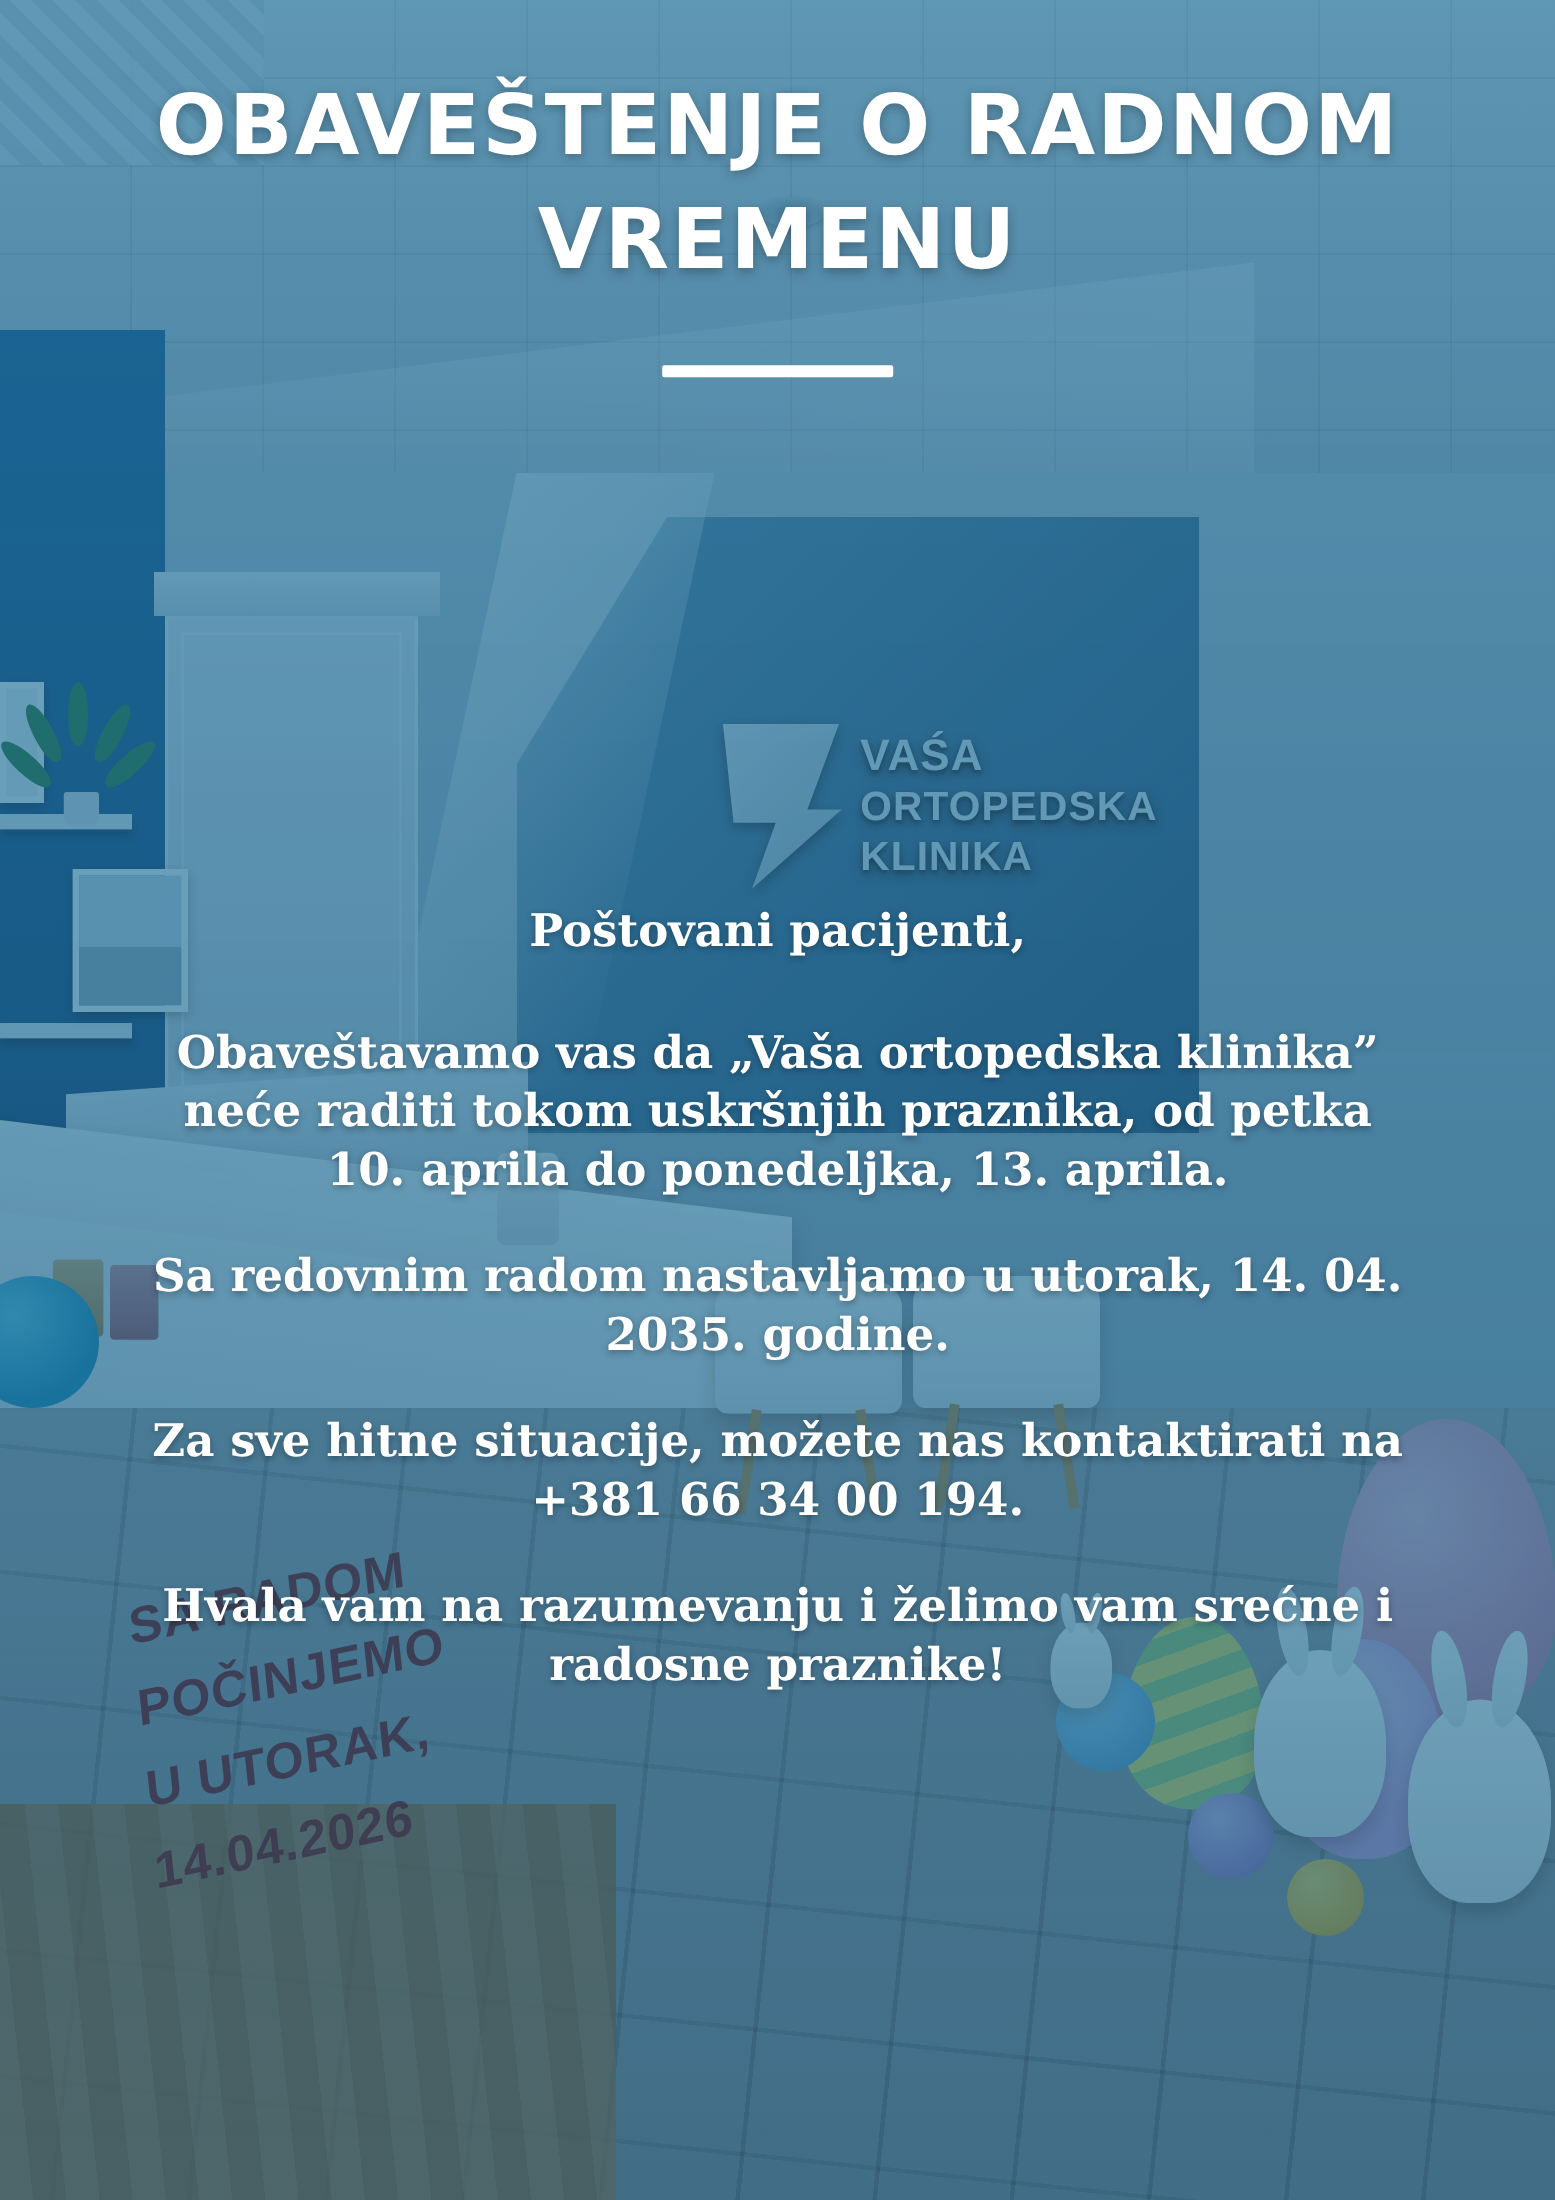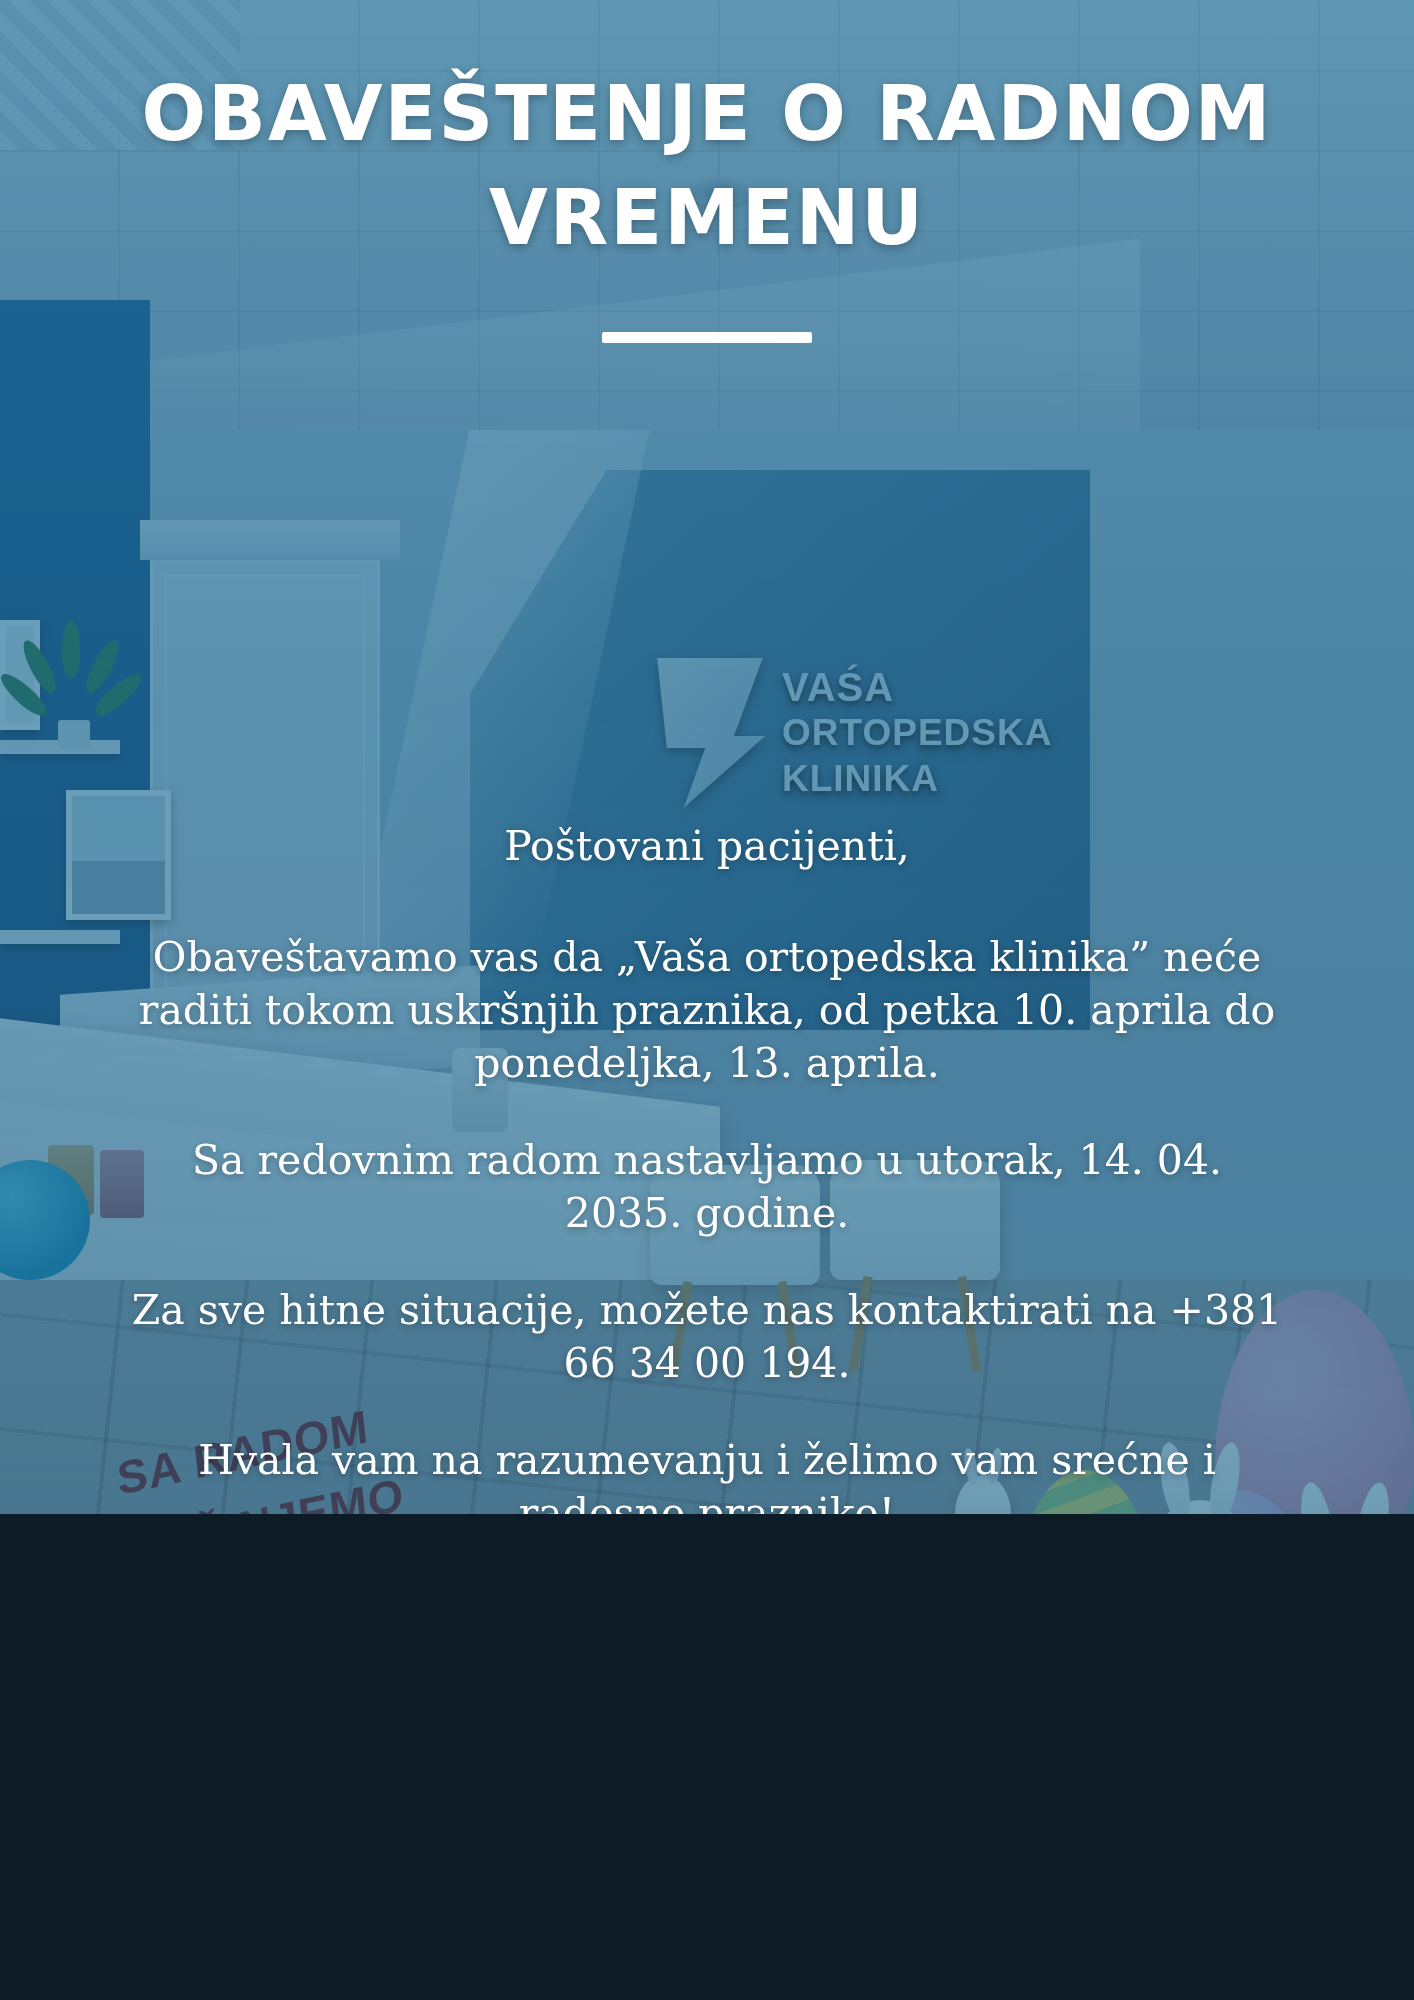--- a/index.html
+++ b/index.html
@@ -4,21 +4,21 @@
 <title>Obaveštenje o radnom vremenu</title>
 <style>
   html, body {
     margin: 0;
     padding: 0;
     background: #0d1b26;
   }
   #poster {
     position: relative;
     width: 1414px;
-    height: 1514px;
+    height: 2000px;
     overflow: hidden;
     font-family: "Liberation Sans", sans-serif;
     background: #6d9bb4;
   }
 
   
   .photo {
     position: absolute;
     inset: 0;
     overflow: hidden;
@@ -344,21 +344,21 @@
     position: absolute;
     left: 0; right: 0;
     top: 820px;
     padding: 0 130px;
     box-sizing: border-box;
     font-family: "DejaVu Serif", serif;
     font-size: 41px;
     line-height: 53px;
     text-shadow: 0 2px 7px rgba(0,0,0,.33);
   }
-  .body p { margin: 0 0 44px 0; }
+  .body p { margin: 0 0 44px 0; font-weight: bold; }
   .body p.greeting { margin-bottom: 58px; }
   .body p:last-child { margin-bottom: 12px; }
 </style>
 </head>
 <body>
 
 <div id="poster">
 
   <div class="photo">
     <div class="ceiling"></div>

